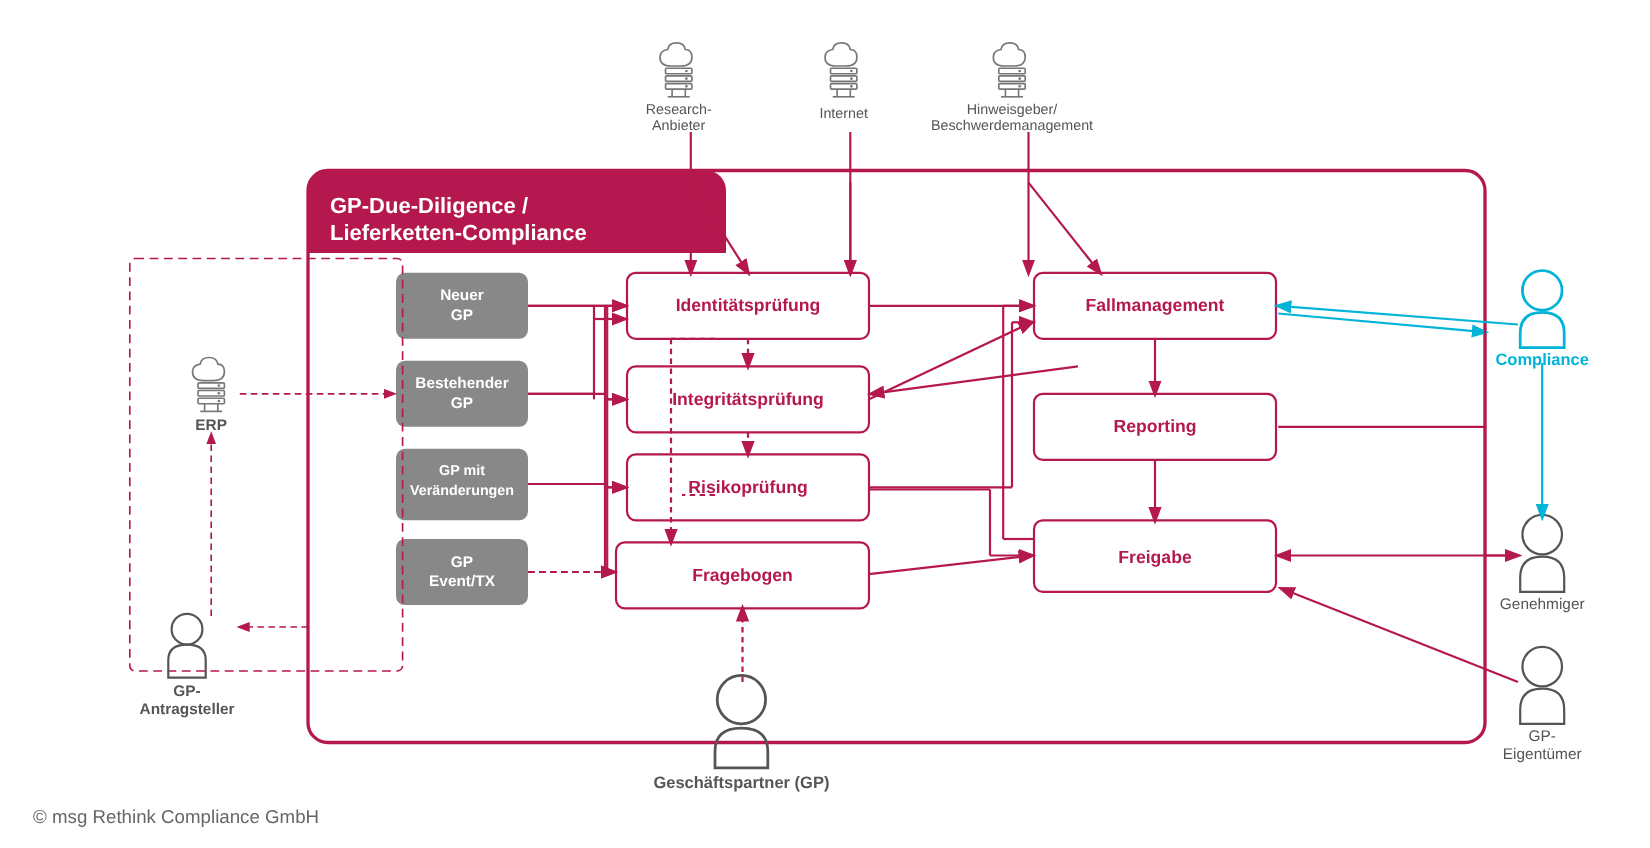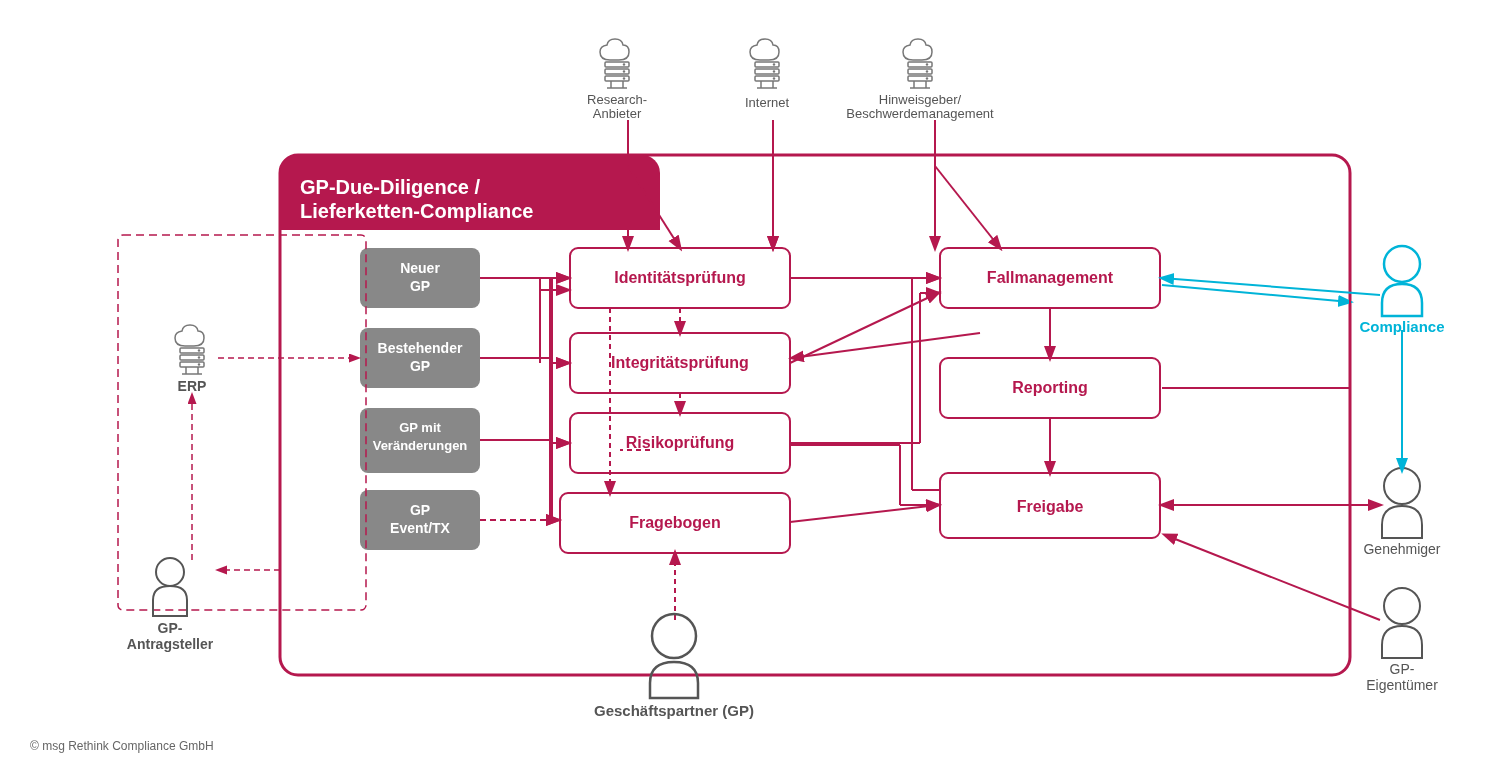--- a/index.html
+++ b/index.html
@@ -17,21 +17,21 @@
       width: 100%;
       height: 100%;
       position: absolute;
       top: 0; left: 0;
     }
 
     .copyright {
       position: absolute;
       bottom: 18px;
       left: 30px;
-      font-size: 12px;
+      font-size: 17px;
       color: #666;
     }
   </style>
 </head>
 <body>
 
 <svg id="diagram" viewBox="0 0 1500 771" xmlns="http://www.w3.org/2000/svg">
   <defs>
     <marker id="arrow-crimson" markerWidth="8" markerHeight="8" refX="6" refY="3" orient="auto">
       <path d="M0,0 L0,6 L8,3 z" fill="#b5184e"></path>

